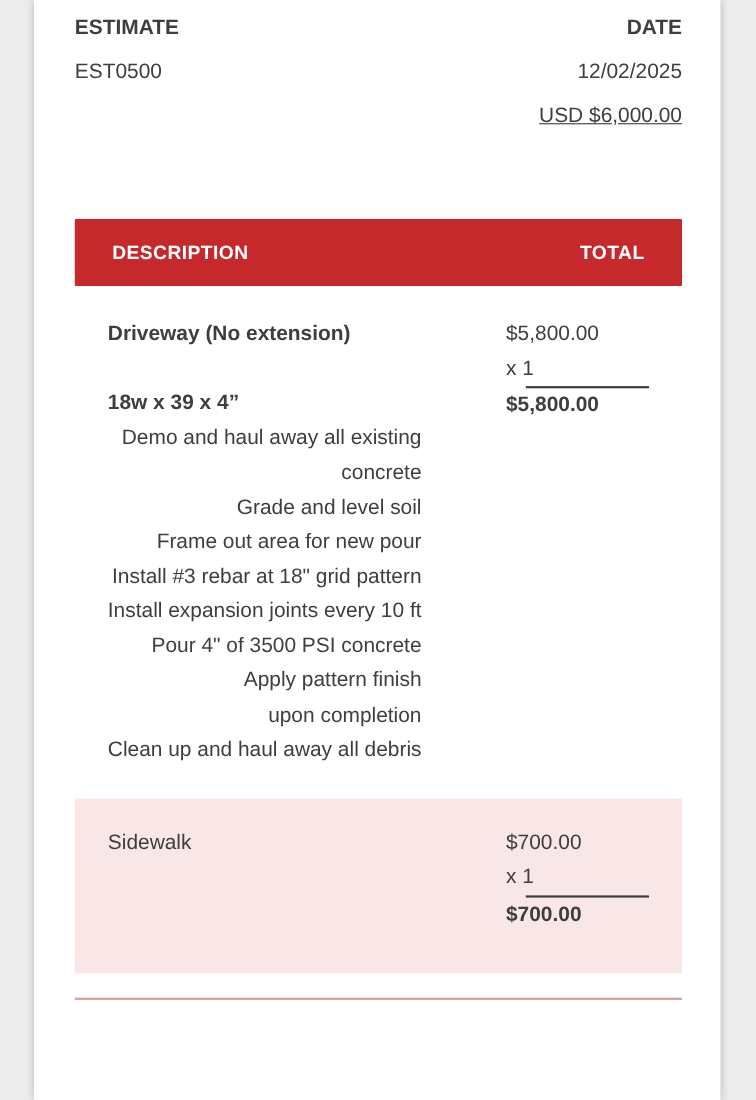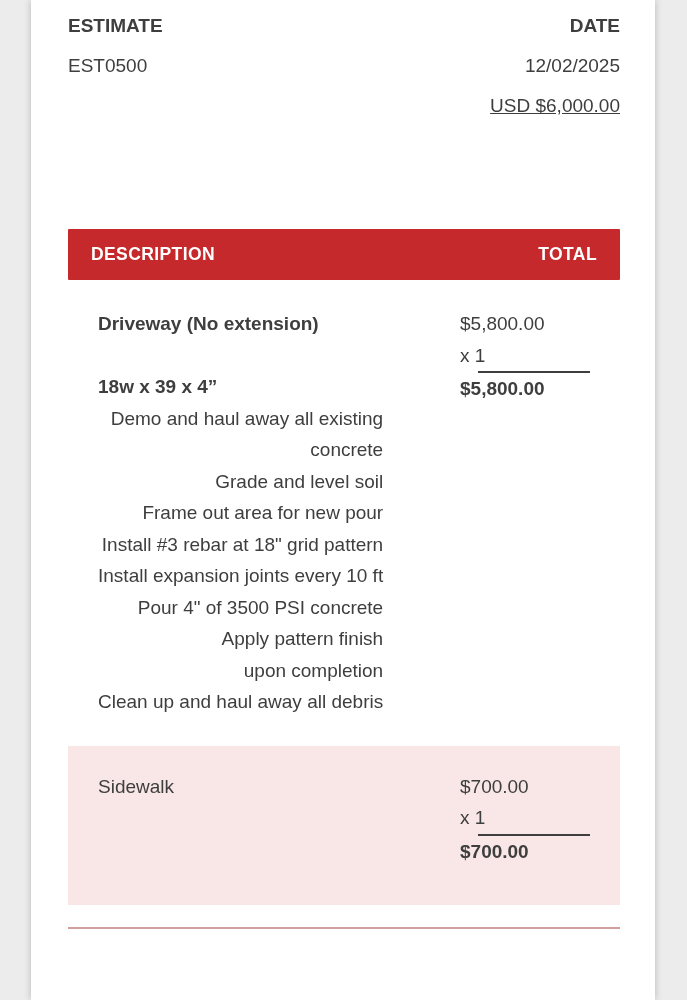--- a/index.html
+++ b/index.html
@@ -22,24 +22,24 @@
 
   
   .doc-header { padding-top:13px; font-size:19px; line-height:26px; }
   .hdr-row { display:flex; justify-content:space-between; align-items:center; }
   .hdr-row.second { margin-top:14px; }
   .total-label { margin-top:30px; }
   .total-value { margin-top:14px;text-decoration:underline; }
 
   
   .table-header {
-    margin-top:110px; height:51px;
+    margin-top:80px; height:61px;
     background:#c5292b; color:#ffffff;
     display:flex; justify-content:space-between; align-items:center;
-    padding:0 23px;
+    padding:0 34px;
     font-size:17.5px; font-weight:700; letter-spacing:.4px;
     border-radius:1px;
   }
 
   
   .item { display:flex; justify-content:space-between; align-items:flex-start; padding:28px 30px; }
   .item .left  { font-size:19px; line-height:31.5px; }
   .item .right-col { font-size:19px; line-height:31.5px; text-align:left; min-width:130px; }
   .item-name { white-space:nowrap; }
   .line-spacer { height:31.5px; }

